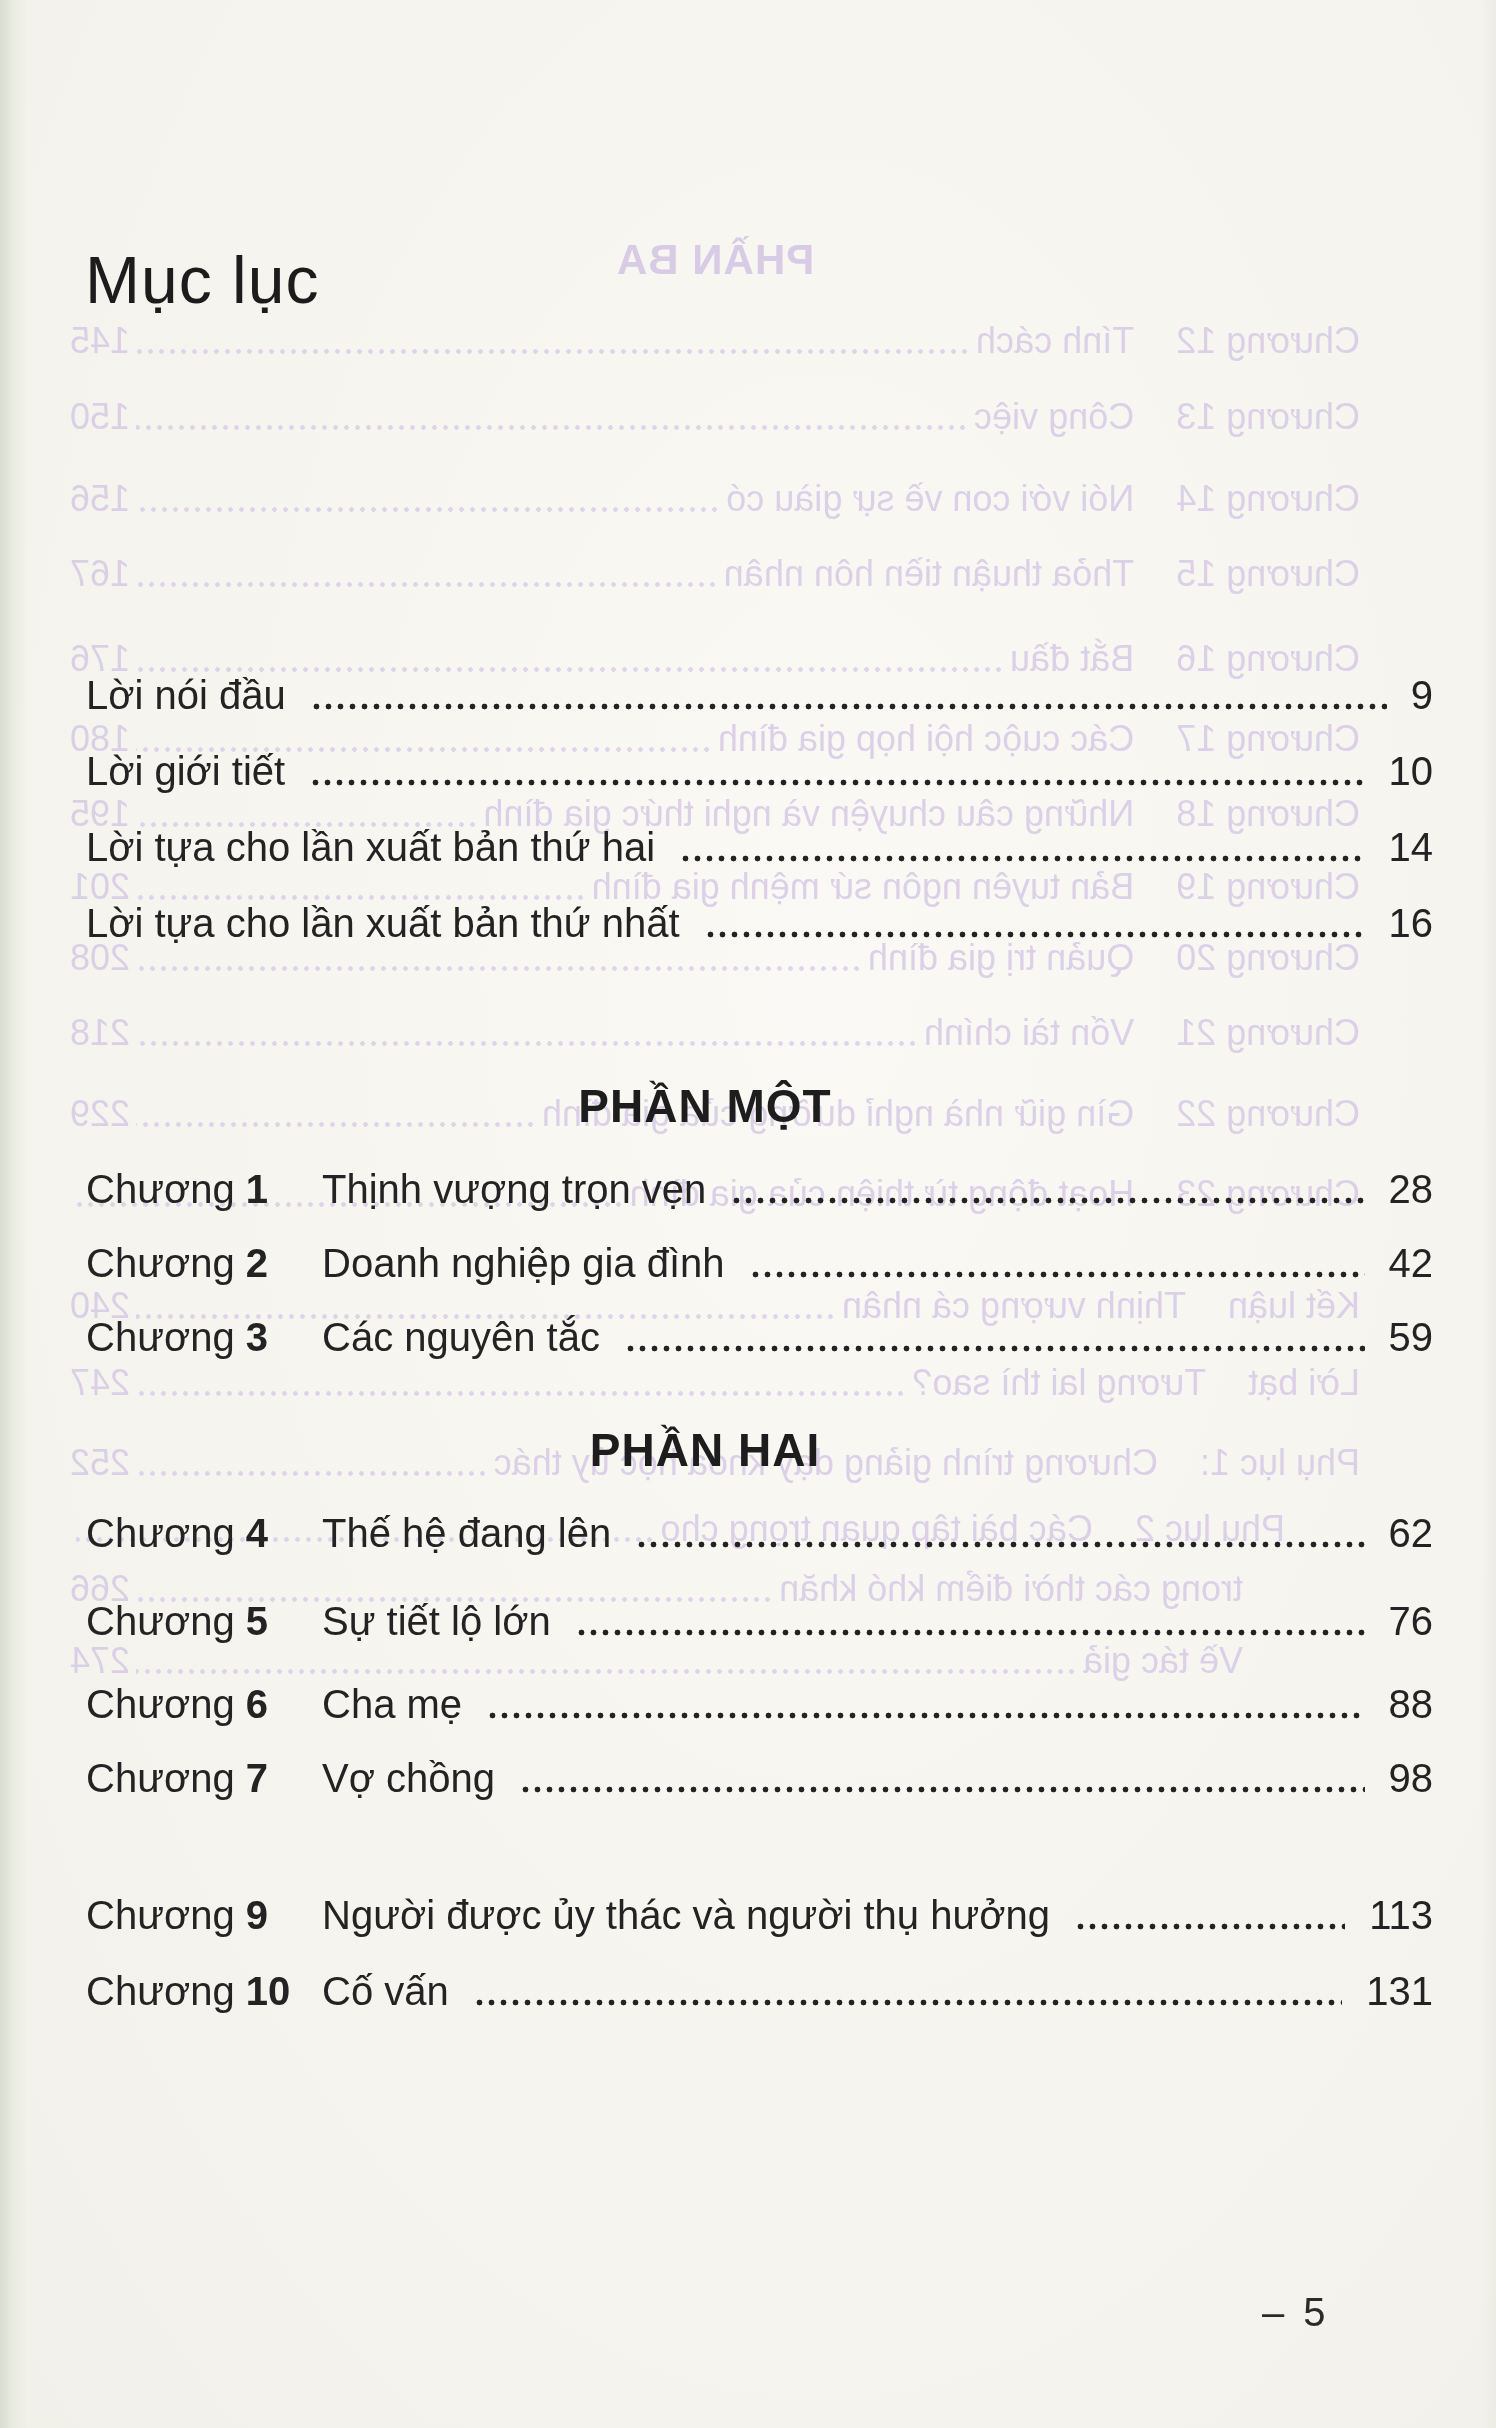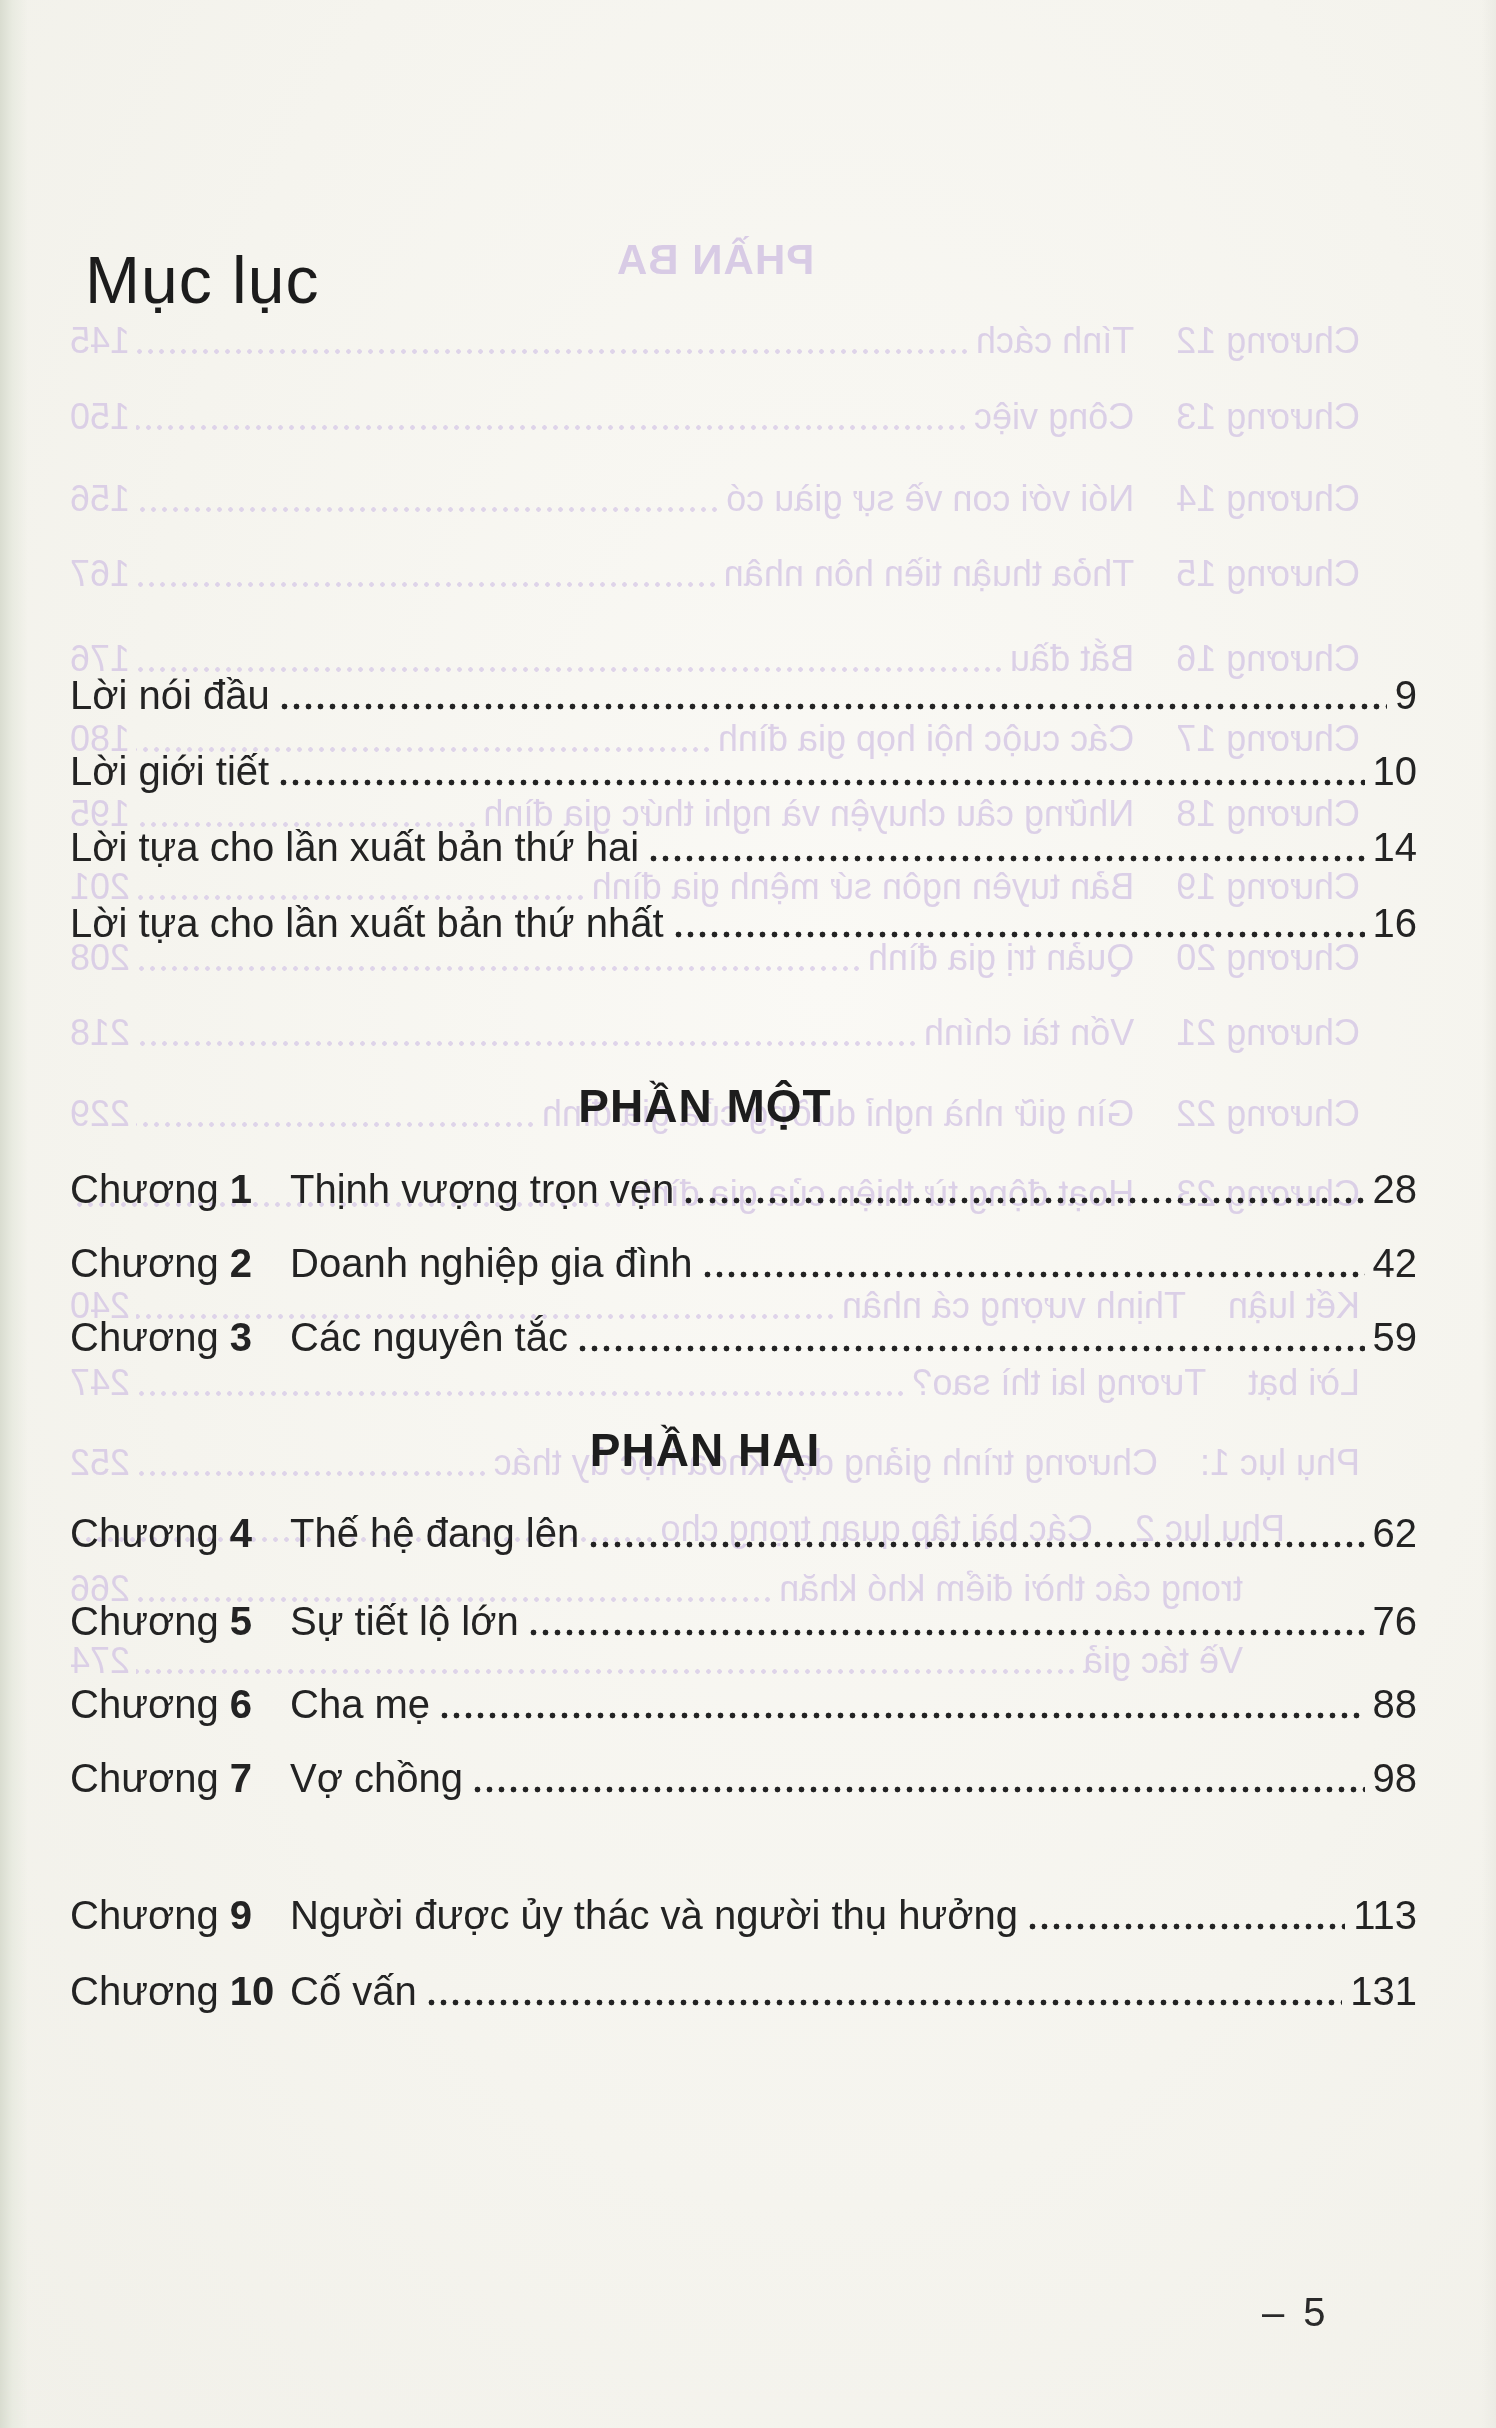--- a/index.html
+++ b/index.html
@@ -23,23 +23,23 @@
     background:linear-gradient(270deg,#ecebe4 0%,rgba(246,245,241,0) 100%);
   }
 
   .doc-title{
     position:absolute;left:85px;top:242px;
     font-size:66px;font-weight:400;color:#1c1c1c;letter-spacing:1px;
   }
 
   
   .f-row,.c-row{
-    position:absolute;left:70px;width:1347px;
+    position:absolute;left:86px;width:1347px;
     display:flex;align-items:baseline;
-    font-size:40px;line-height:46px;color:#232323;
+    font-size:40px;line-height:46px;color:#232323;gap:16px;
   }
   .f-row .label{white-space:nowrap;}
   .c-row .ch{flex:0 0 220px;white-space:nowrap;}
   .c-row .ch b{font-weight:700;}
   .c-row .t{white-space:nowrap;}
   .dots{
     flex:1 1 auto;align-self:flex-end;height:9px;
     margin:0 8px 7px 10px;
     background-image:radial-gradient(circle at 4.5px 4.5px,#232323 2.6px,rgba(0,0,0,0) 3.2px);
     background-size:12px 9px;background-repeat:repeat-x;

